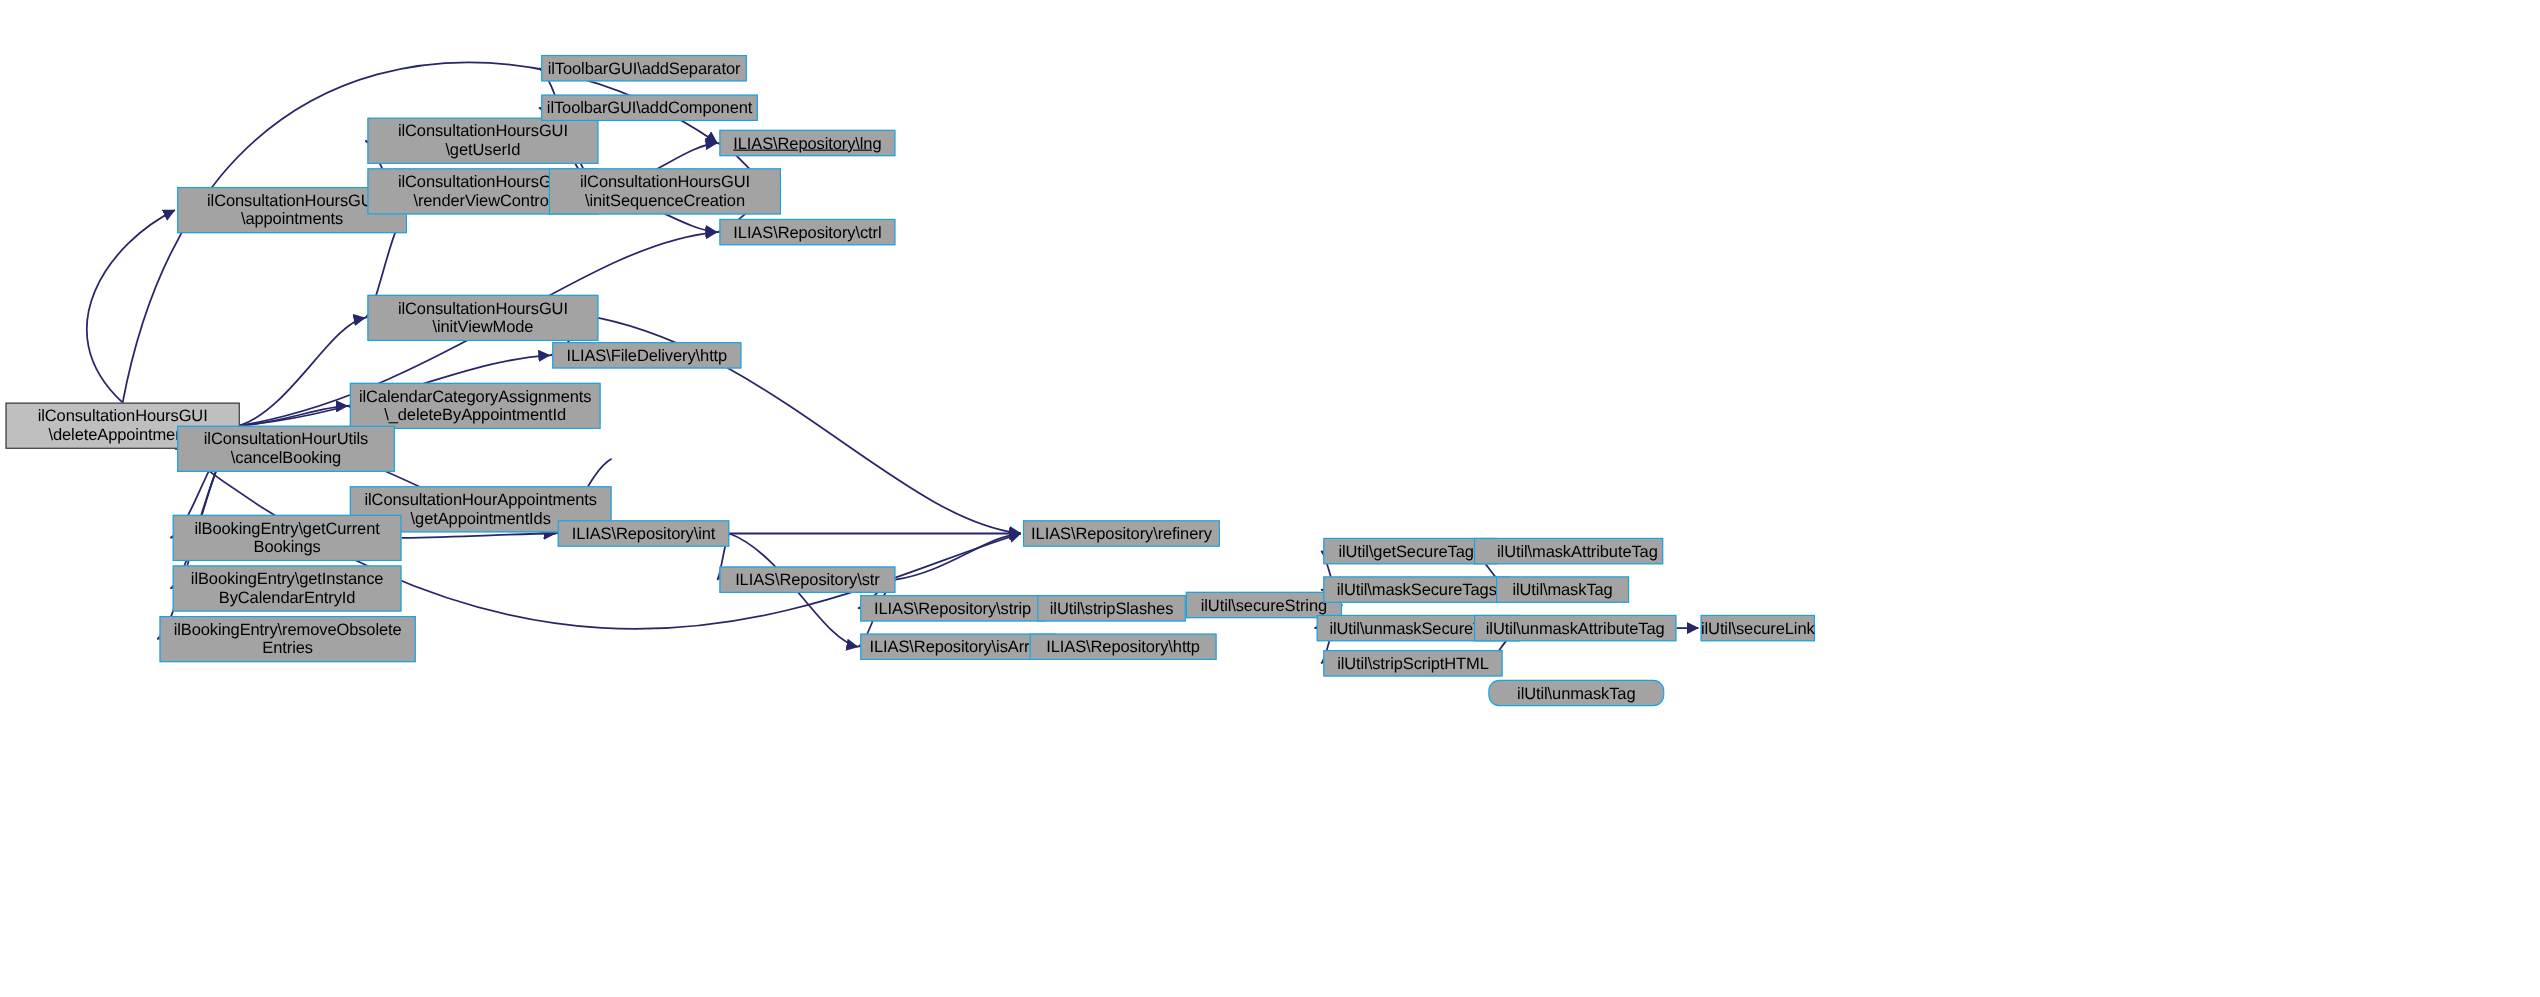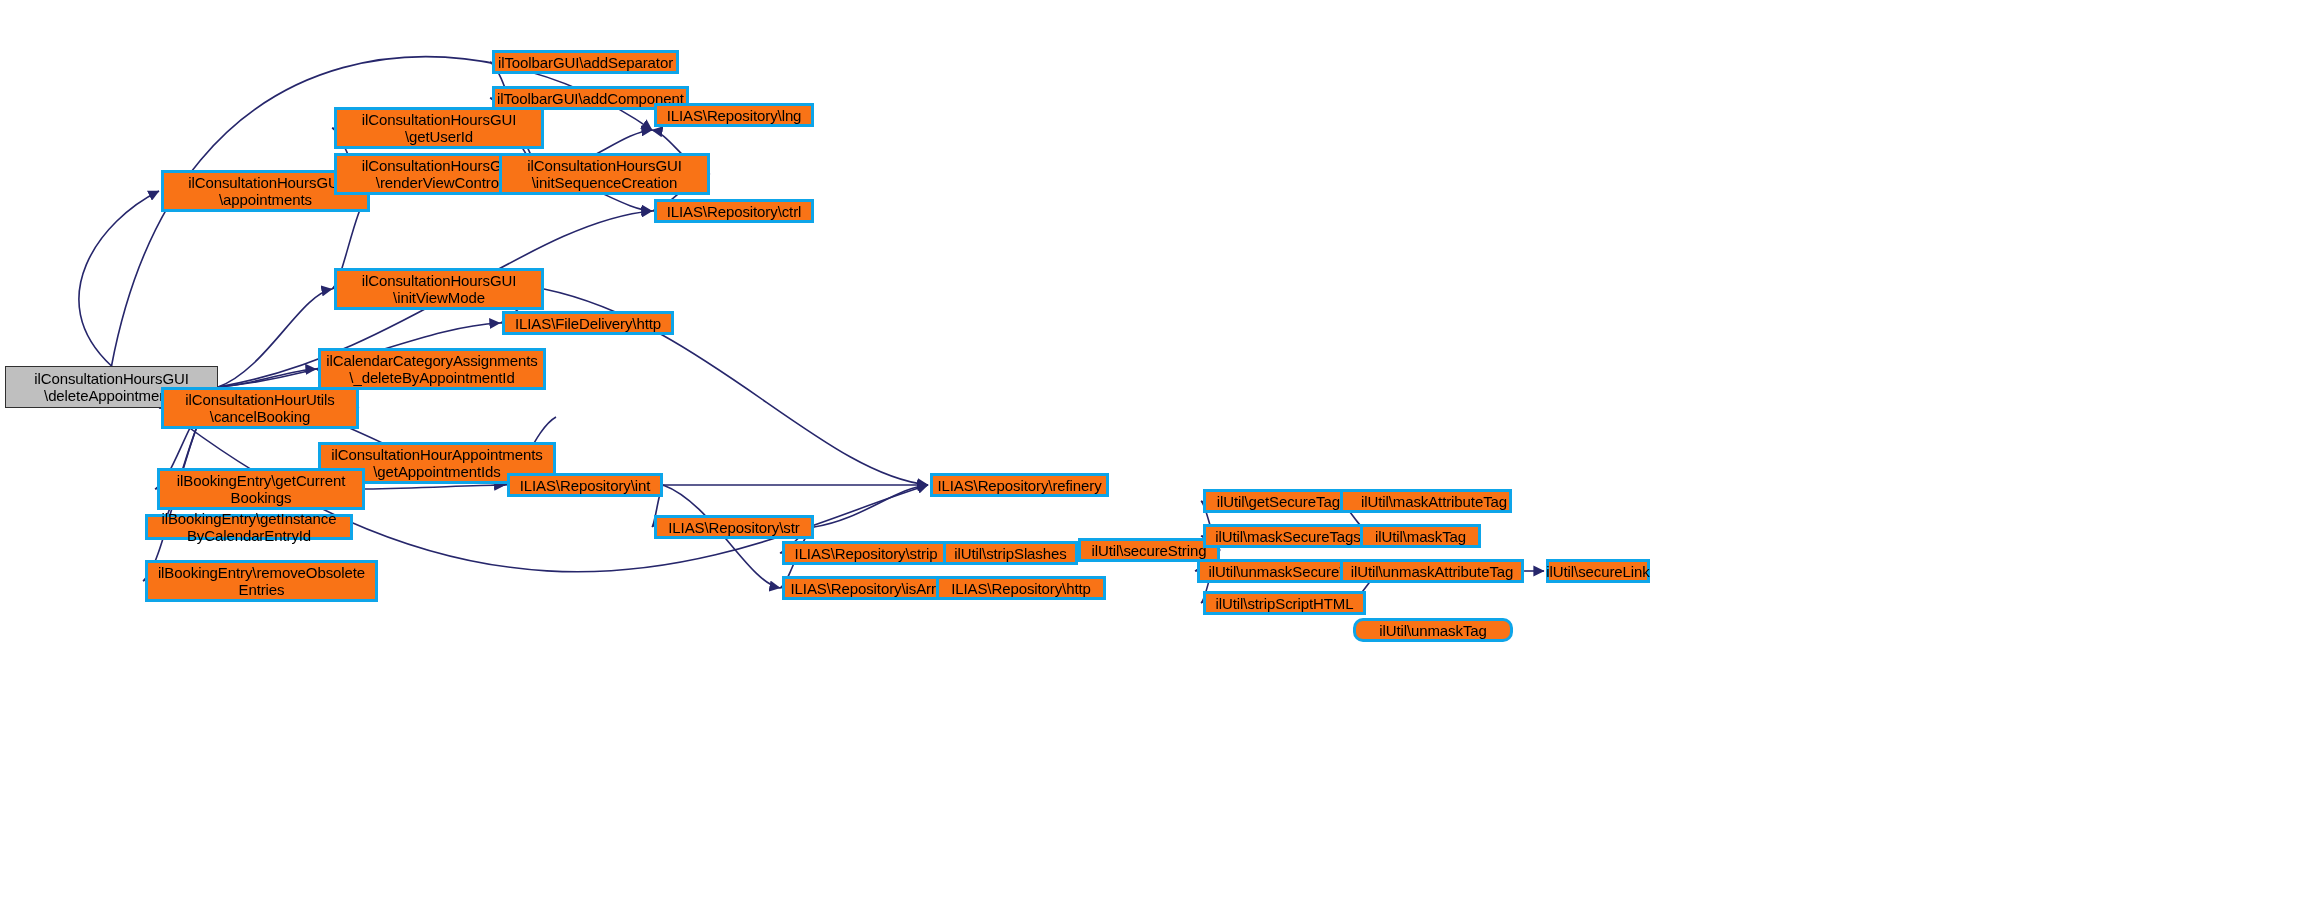--- a/index.html
+++ b/index.html
@@ -18,22 +18,22 @@
   #edge-layer {
     position: absolute;
     left: 0; top: 0;
     width: 2309px;
     height: 906px;
     pointer-events: none;
   }
   .node {
     position: absolute;
     box-sizing: border-box;
-    border: 3px solid #0ea5e9;
-    background: #f97316;
+    border: 1px solid #0ea5e9;
+    background: #a3a3a3;
     color: #000000;
     font-size: 15px;
     line-height: 17px;
     display: flex;
     align-items: center;
     justify-content: center;
     text-align: center;
     white-space: pre-line;
     letter-spacing: -0.1px;
     z-index: 5;
@@ -111,32 +111,32 @@
       <div class="node" style="left: 334px; top: 107px; width: 210px; height: 42px;">ilConsultationHoursGUI
 \getUserId</div>
       <div class="node" style="left: 334px; top: 153px; width: 210px; height: 42px;">ilConsultationHoursGUI
 \renderViewControl</div>
       <div class="node" style="left: 334px; top: 268px; width: 210px; height: 42px;">ilConsultationHoursGUI
 \initViewMode</div>
       <div class="node" style="left: 492px; top: 50px; width: 187px; height: 24px;">ilToolbarGUI\addSeparator</div>
       <div class="node" style="left: 492px; top: 86px; width: 197px; height: 24px;">ilToolbarGUI\addComponent</div>
       <div class="node" style="left: 499px; top: 153px; width: 211px; height: 42px;">ilConsultationHoursGUI
 \initSequenceCreation</div>
-      <div class="node" style="left: 654px; top: 103px; width: 160px; height: 24px;">ILIAS\Repository\lng</div>
+      <div class="node" style="left: 654px; top: 118px; width: 160px; height: 24px; text-decoration: underline;">ILIAS\Repository\lng</div>
       <div class="node" style="left: 654px; top: 199px; width: 160px; height: 24px;">ILIAS\Repository\ctrl</div>
       <div class="node" style="left: 502px; top: 311px; width: 172px; height: 24px;">ILIAS\FileDelivery\http</div>
       <div class="node" style="left: 318px; top: 348px; width: 228px; height: 42px;">ilCalendarCategoryAssignments
 \_deleteByAppointmentId</div>
       <div class="node" style="left: 161px; top: 387px; width: 198px; height: 42px;">ilConsultationHourUtils
 \cancelBooking</div>
       <div class="node" style="left: 318px; top: 396px; width: 238px; height: 42px; margin-top: 46px;">ilConsultationHourAppointments
 \getAppointmentIds</div>
       <div class="node" style="left: 157px; top: 468px; width: 208px; height: 42px;">ilBookingEntry\getCurrent
 Bookings</div>
-      <div class="node" style="left: 145px; top: 514px; width: 208px; height: 26px;">ilBookingEntry\getInstance
+      <div class="node" style="left: 157px; top: 514px; width: 208px; height: 42px;">ilBookingEntry\getInstance
 ByCalendarEntryId</div>
       <div class="node" style="left: 145px; top: 560px; width: 233px; height: 42px;">ilBookingEntry\removeObsolete
 Entries</div>
       <div class="node" style="left: 507px; top: 473px; width: 156px; height: 24px; text-align: right;">ILIAS\Repository\int</div>
       <div class="node" style="left: 930px; top: 473px; width: 179px; height: 24px;">ILIAS\Repository\refinery</div>
       <div class="node" style="left: 654px; top: 515px; width: 160px; height: 24px;">ILIAS\Repository\str</div>
       <div class="node" style="left: 782px; top: 541px; width: 168px; height: 24px;">ILIAS\Repository\strip</div>
       <div class="node" style="left: 782px; top: 576px; width: 178px; height: 24px;">ILIAS\Repository\isArray</div>
       <div class="node" style="left: 936px; top: 576px; width: 170px; height: 24px;">ILIAS\Repository\http</div>
       <div class="node" style="left: 943px; top: 541px; width: 135px; height: 24px;">ilUtil\stripSlashes</div>

